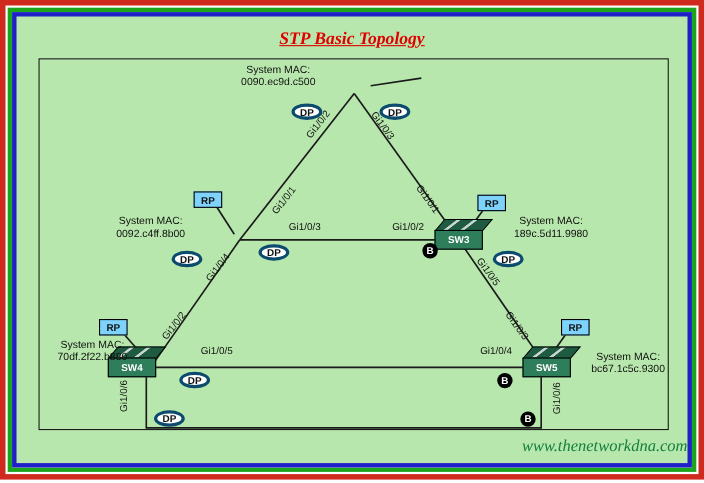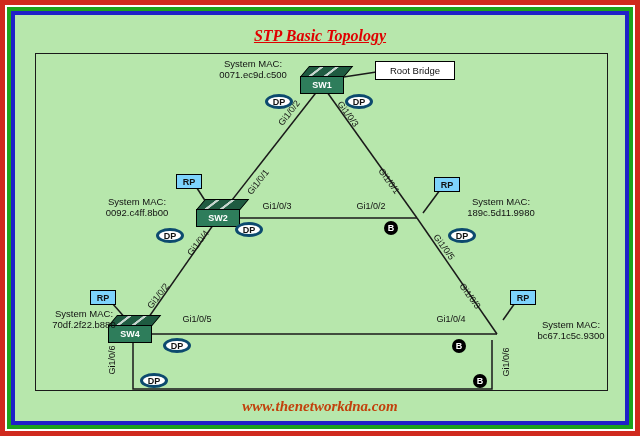--- a/index.html
+++ b/index.html
@@ -9,23 +9,23 @@
   .frame-green { width:100%; height:100%; border:4px solid #1ca41c; }
   .frame-blue  { width:100%; height:100%; border:4px solid #2020c8; background:#b7e7ac; position:relative; overflow:hidden; }
   .stage { position:absolute; inset:0; }
 
   .title {
     position:absolute; top:12px; left:0; width:100%; text-align:center;
     font-family:"Liberation Serif", serif; font-style:italic; font-weight:bold;
     font-size:16px; color:#e00000; text-decoration:underline;
   }
   .footer {
-    position:absolute; top:383px; left:0; width:100%; text-align:center;
-    font-family:"Liberation Serif", serif; font-style:italic; font-weight:bold;
-    font-size:15px; color:#c2410c;
+    position:absolute; top:383px; left:0; width:100%; text-align:right;
+    font-family:"Liberation Serif", serif; font-style:italic; font-weight:normal;
+    font-size:15px; color:#15803d;
   }
 
   .diagram-box { position:absolute; left:20px; top:38px; width:573px; height:338px; border:1px solid #1a1a1a; }
 
   svg.wires { position:absolute; left:0; top:0; width:610px; height:409px; }
   svg.wires line, svg.wires polyline { stroke:#1a1a1a; stroke-width:1.5; fill:none; }
 
   .switch { position:absolute; width:56px; height:30px; }
   .sw-top {
     position:absolute; left:1px; top:1px; width:44px; height:11px;
@@ -82,55 +82,54 @@
       <line x1="402" y1="203" x2="482" y2="319"></line>
       <line x1="122" y1="319" x2="482" y2="319"></line>
       <polyline points="118,325 118,374 477,374 477,325"></polyline>
       <line x1="322" y1="63" x2="368" y2="56"></line>
       <line x1="180" y1="170" x2="198" y2="198"></line>
       <line x1="425" y1="175" x2="408" y2="198"></line>
       <line x1="97" y1="288" x2="112" y2="305"></line>
       <line x1="500" y1="288" x2="488" y2="305"></line>
     </svg>
 
-    <div class="switch" style="left:284px;top:50px">
+    <div class="switch" style="left:379px;top:183px">
       <div class="sw-top"></div>
-      <div class="sw-front">SW1</div>
+      <div class="sw-front">SW3</div>
     </div>
-    <div class="switch" style="left:180px;top:183px">
-      <div class="sw-top"></div>
-      <div class="sw-front">SW2</div>
-    </div>
-    <div class="switch" style="left:92px;top:299px">
+    <div class="switch" style="left:82px;top:299px">
       <div class="sw-top"></div>
       <div class="sw-front">SW4</div>
+    </div>
+    <div class="switch" style="left:459px;top:299px">
+      <div class="sw-top"></div>
+      <div class="sw-front">SW5</div>
     </div>
 
     <div class="mac" style="left:238px;top:54px">
       <div>System MAC:</div>
-      <div>0071.ec9d.c500</div>
+      <div>0090.ec9d.c500</div>
     </div>
     <div class="mac" style="left:122px;top:192px">
       <div>System MAC:</div>
       <div>0092.c4ff.8b00</div>
     </div>
     <div class="mac" style="left:486px;top:192px">
       <div>System MAC:</div>
       <div>189c.5d11.9980</div>
     </div>
     <div class="mac" style="left:69px;top:304px">
       <div>System MAC:</div>
       <div>70df.2f22.b880</div>
     </div>
     <div class="mac" style="left:556px;top:315px">
       <div>System MAC:</div>
       <div>bc67.1c5c.9300</div>
     </div>
 
-    <div class="rootbox">Root Bridge</div>
 
     <div class="plabel" style="left:274px;top:98px;--r:-52deg">Gi1/0/2</div>
     <div class="plabel" style="left:333px;top:99px;--r:54deg">Gi1/0/3</div>
     <div class="plabel" style="left:243px;top:167px;--r:-52deg">Gi1/0/1</div>
     <div class="plabel" style="left:374px;top:166px;--r:54deg">Gi1/0/1</div>
     <div class="plabel" style="left:262px;top:191px">Gi1/0/3</div>
     <div class="plabel" style="left:356px;top:191px">Gi1/0/2</div>
     <div class="plabel" style="left:183px;top:228px;--r:-52deg">Gi1/0/4</div>
     <div class="plabel" style="left:143px;top:281px;--r:-52deg">Gi1/0/2</div>
     <div class="plabel" style="left:429px;top:232px;--r:54deg">Gi1/0/5</div>

